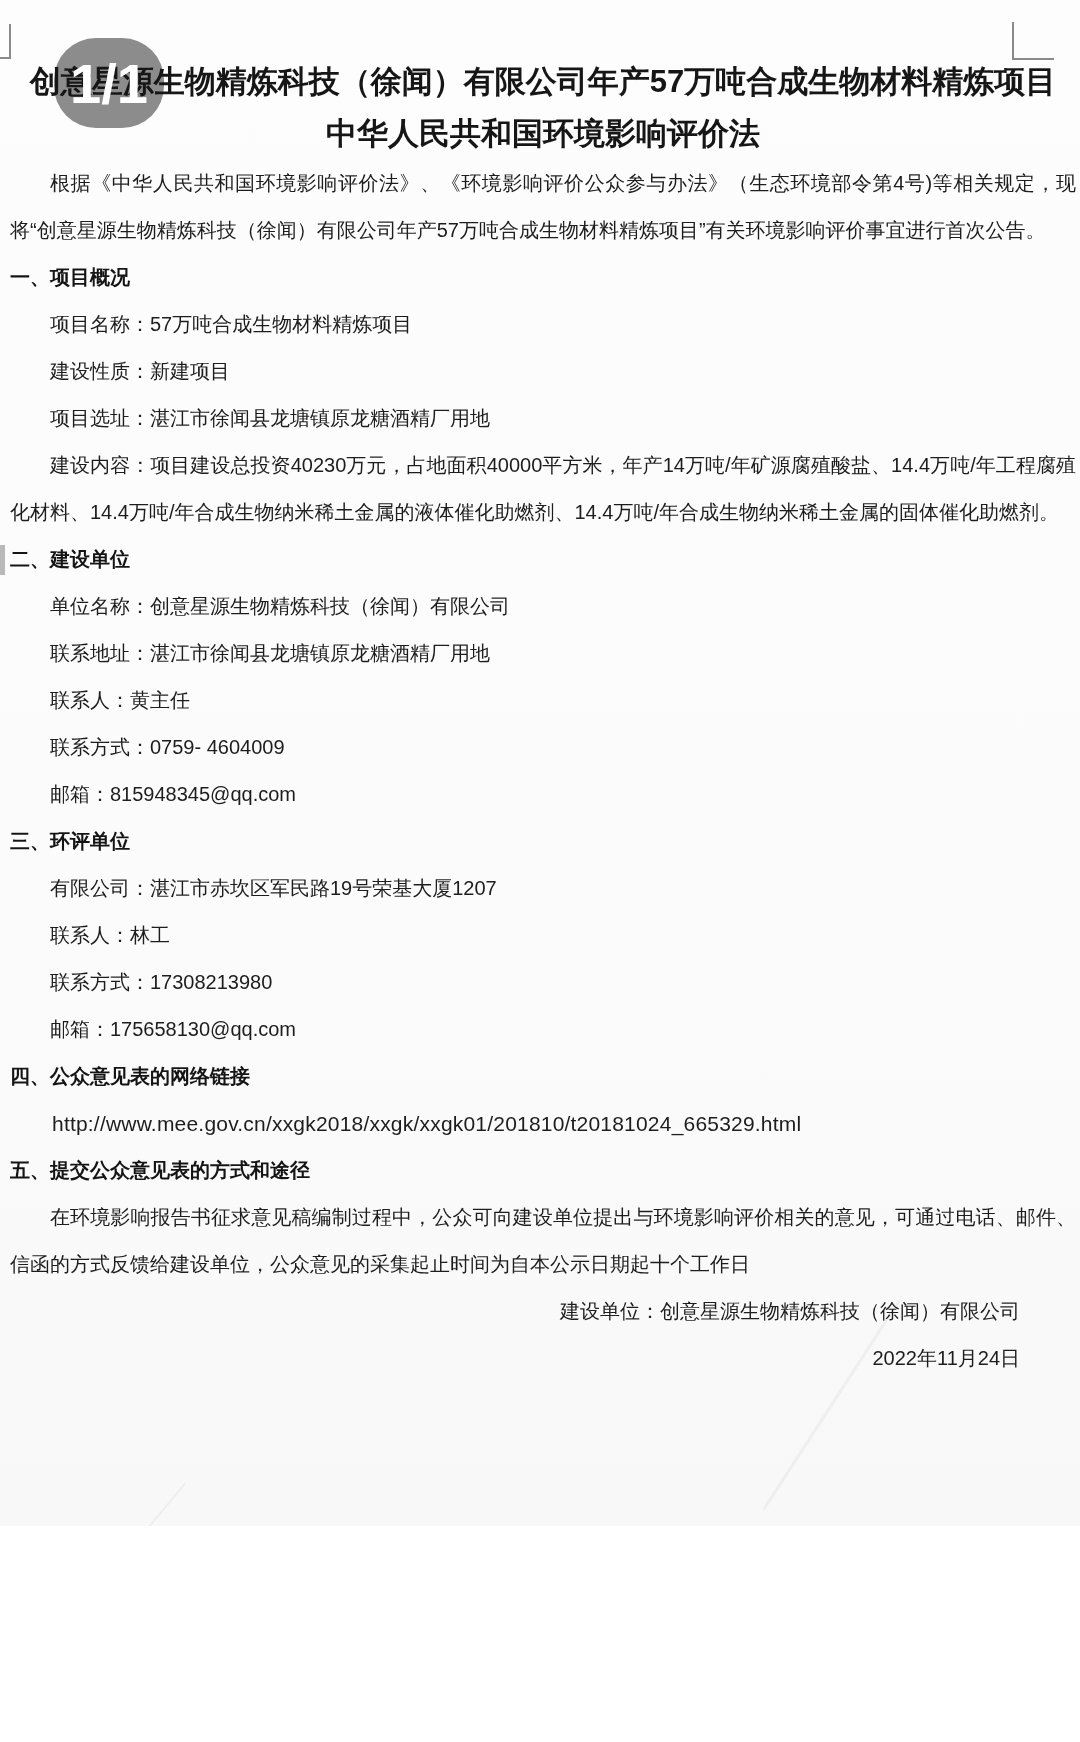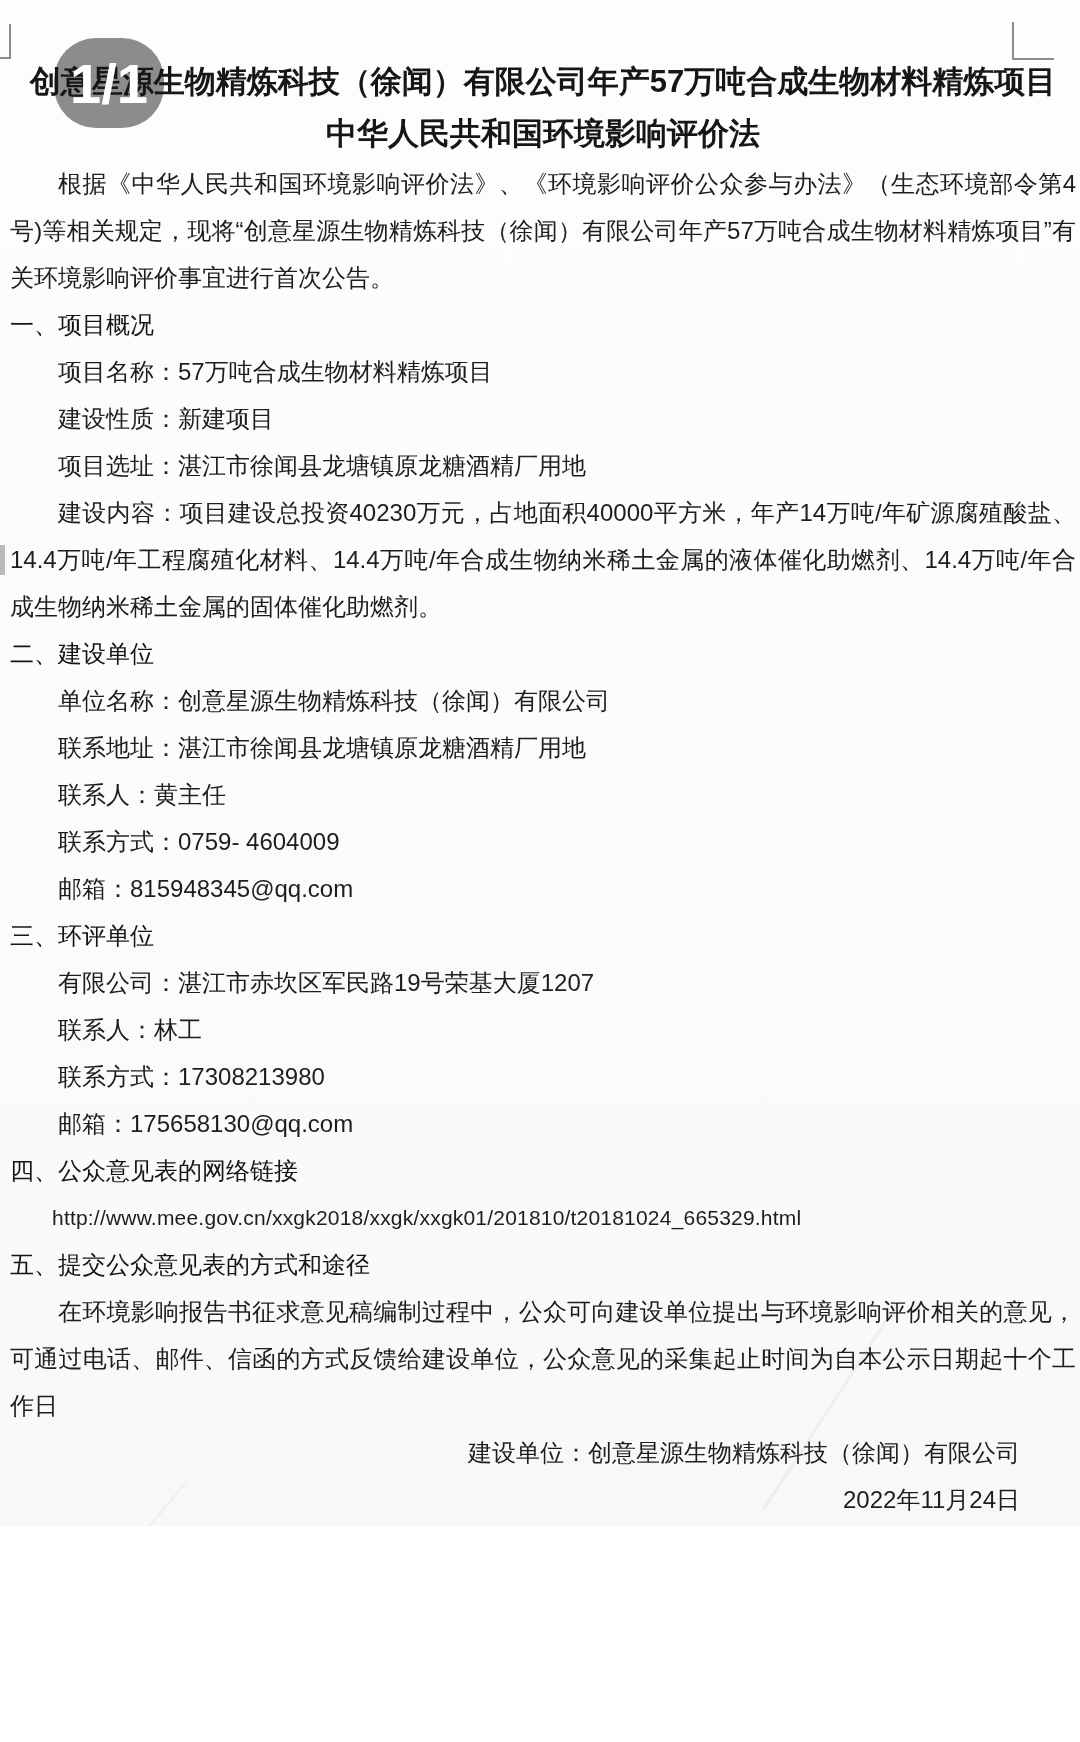--- a/index.html
+++ b/index.html
@@ -22,28 +22,28 @@
   }
   .title-line {
     font-size: 31px;
     font-weight: bold;
     line-height: 52px;
     text-align: center;
     color: #161616;
   }
   .content p {
     margin: 0;
-    font-size: 24px;
+    font-size: 20px;
     line-height: 47px;
     text-indent: 2em;
     text-align: justify;
     color: #1d1d1d;
   }
   .content p.heading {
-    font-weight: normal;
+    font-weight: bold;
     text-indent: 0;
     color: #141414;
   }
   .content p.url-line {
     font-size: 21px;
     letter-spacing: 0.2px;
   }
   .signature { padding-right: 56px; }
   .signature p { text-indent: 0; text-align: right; }
 

